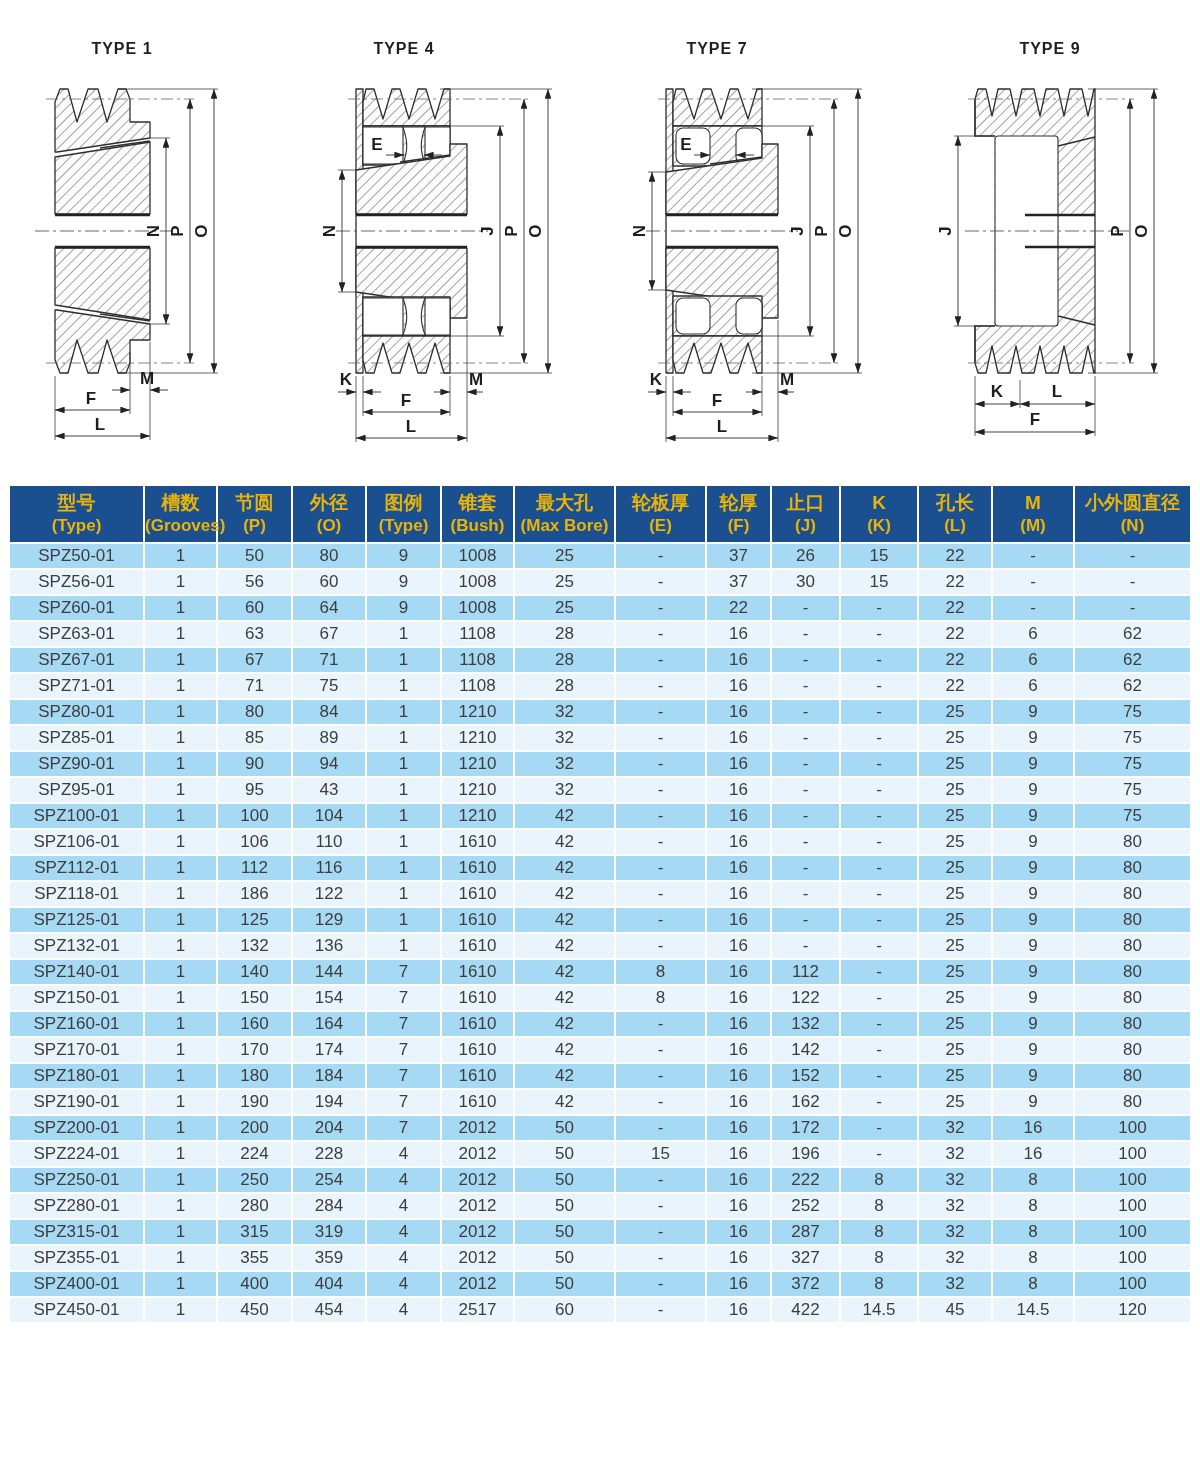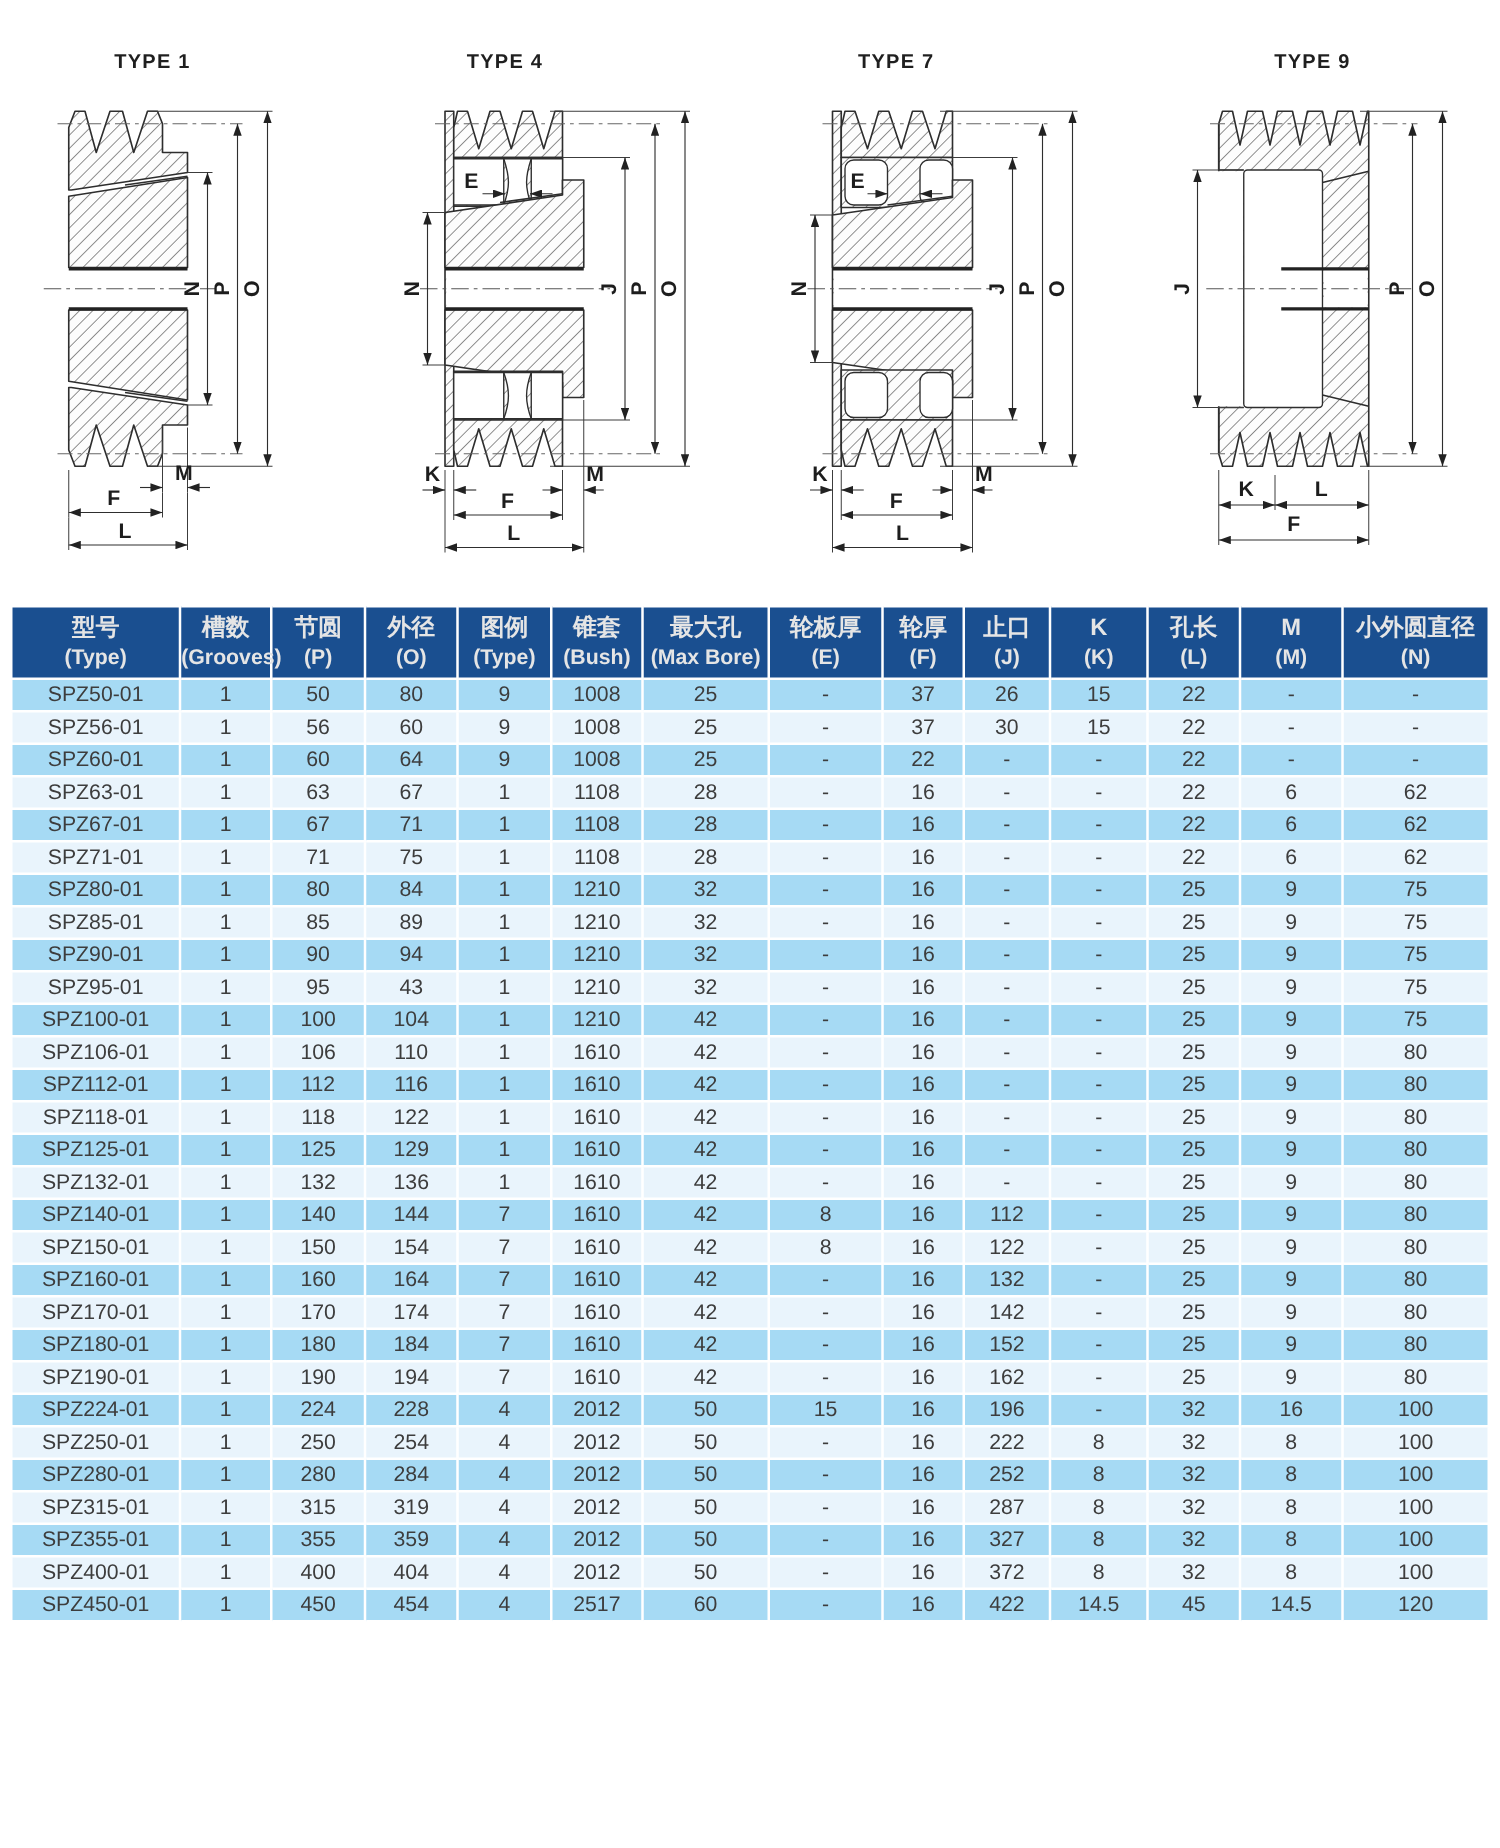--- a/index.html
+++ b/index.html
@@ -18,21 +18,21 @@
   .edge { stroke:#2e2e2e; stroke-width:1.3; fill:none; }
   .borewall { stroke:#222; stroke-width:2.6; fill:none; }
   .cline { stroke:#555; stroke-width:0.9; fill:none; stroke-dasharray:14 4 3 4; }
   .pline { stroke:#666; stroke-width:0.8; fill:none; stroke-dasharray:12 4 3 4; }
   .ext { stroke:#3c3c3c; stroke-width:0.8; fill:none; }
   .dim { stroke:#2e2e2e; stroke-width:0.9; fill:none; }
 
   
   table.spec { border-collapse:collapse; table-layout:fixed; margin:6px 8px 0 8px; width:1184px; }
   table.spec th, table.spec td { border:2px solid #ffffff; padding:0; text-align:center; vertical-align:middle; }
-  table.spec thead th { background:#1a4f90; color:#e5e5e5; height:58px; }
+  table.spec thead th { background:#1a4f90; color:#eab308; height:58px; }
   th .zh { font-size:19px; font-weight:bold; line-height:1.2; }
   th .en { font-size:17px; font-weight:bold; line-height:1.25; }
   table.spec tbody td { height:26px; font-size:17px; color:#3d3d3d; }
   table.spec tbody tr:nth-child(odd) td  { background:#a6daf4; }
   table.spec tbody tr:nth-child(even) td { background:#e9f4fc; }
 </style>
 </head>
 <body>
 
 <svg width="0" height="0" style="position:absolute" aria-hidden="true">
@@ -509,21 +509,21 @@
         <td>16</td>
         <td>-</td>
         <td>-</td>
         <td>25</td>
         <td>9</td>
         <td>80</td>
       </tr>
       <tr>
         <td>SPZ118-01</td>
         <td>1</td>
-        <td>118</td>
+        <td>186</td>
         <td>122</td>
         <td>1</td>
         <td>1610</td>
         <td>42</td>
         <td>-</td>
         <td>16</td>
         <td>-</td>
         <td>-</td>
         <td>25</td>
         <td>9</td>
@@ -649,20 +649,36 @@
         <td>7</td>
         <td>1610</td>
         <td>42</td>
         <td>-</td>
         <td>16</td>
         <td>162</td>
         <td>-</td>
         <td>25</td>
         <td>9</td>
         <td>80</td>
+      </tr>
+      <tr>
+        <td>SPZ200-01</td>
+        <td>1</td>
+        <td>200</td>
+        <td>204</td>
+        <td>7</td>
+        <td>2012</td>
+        <td>50</td>
+        <td>-</td>
+        <td>16</td>
+        <td>172</td>
+        <td>-</td>
+        <td>32</td>
+        <td>16</td>
+        <td>100</td>
       </tr>
       <tr>
         <td>SPZ224-01</td>
         <td>1</td>
         <td>224</td>
         <td>228</td>
         <td>4</td>
         <td>2012</td>
         <td>50</td>
         <td>15</td>

